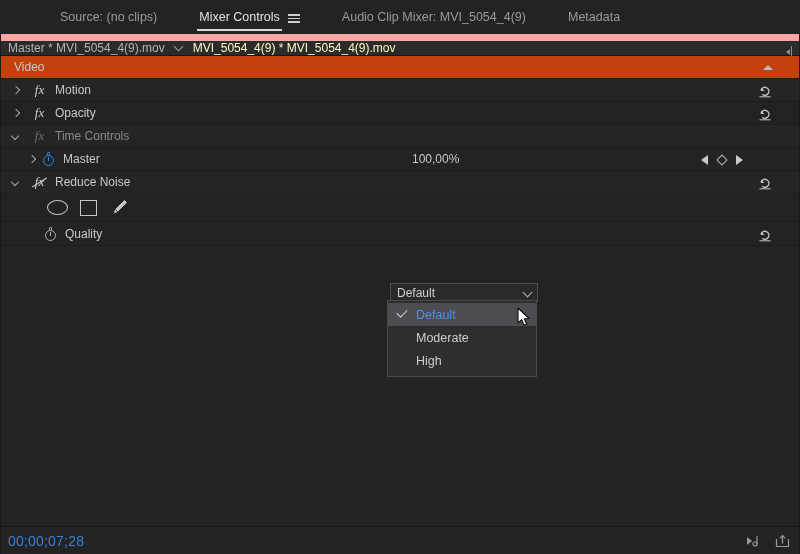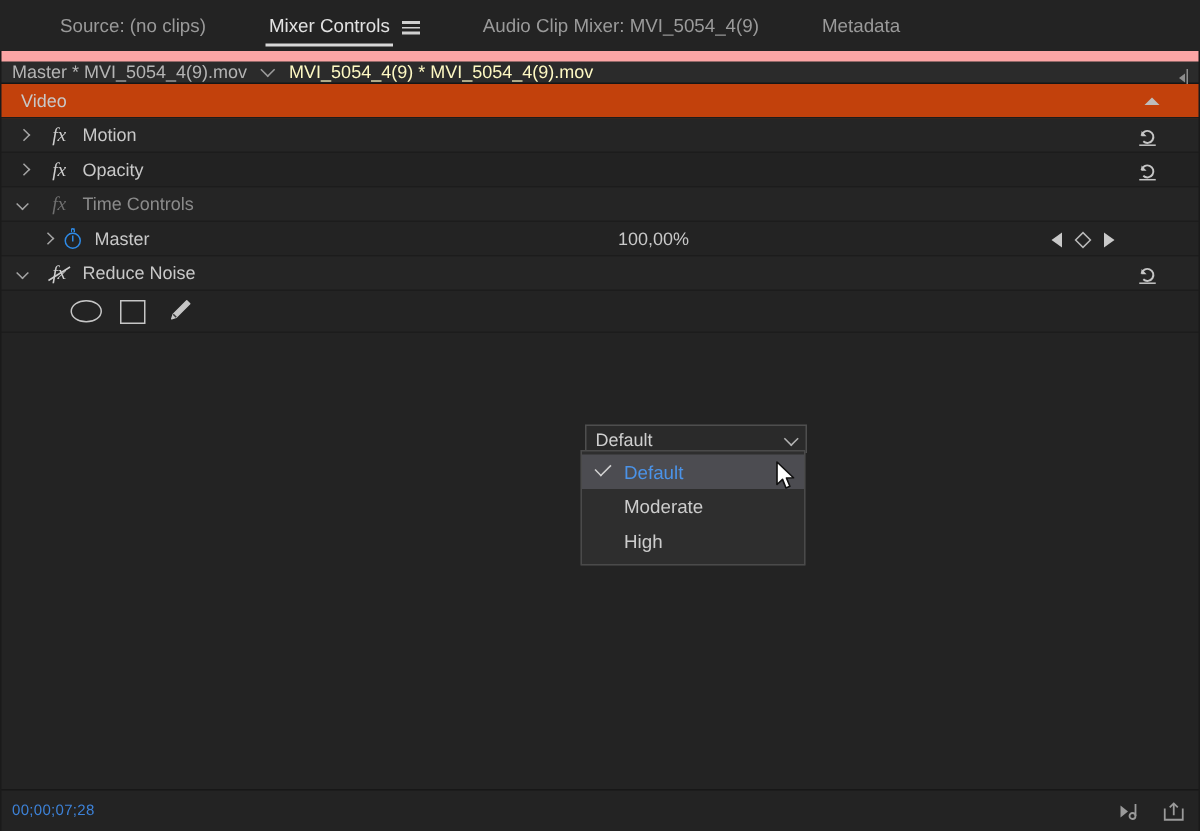--- a/index.html
+++ b/index.html
@@ -14,21 +14,21 @@
     width: 800px; height: 554px;
     background: #232323;
     display: flex; flex-direction: column;
   }
 
   
   .tabbar {
     height: 34px;
     background: #232323;
     display: flex; align-items: center;
-    padding-left: 40px;
+    padding-left: 60px;
     flex: 0 0 34px;
     position: relative;
   }
   .tab {
     color: #9a9a9a;
     font-size: 12.5px;
     margin-right: 42px;
     position: relative;
     height: 34px;
     display: flex; align-items: center;
@@ -335,21 +335,21 @@
     height: 28px;
     flex: 0 0 28px;
     background: #232323;
     border-top: 1px solid #171717;
     display: flex; align-items: center;
     position: relative;
     padding-left: 8px;
   }
   .timecode {
     color: #3d82d8;
-    font-size: 10px;
+    font-size: 14px;
     letter-spacing: 0.2px;
   }
   .status-icons {
     position: absolute; right: 10px; top: 0;
     height: 28px;
     display: flex; align-items: center; gap: 14px;
   }
   .ic-playkey, .ic-export { width: 15px; height: 14px; }
   .ic-playkey svg, .ic-export svg { display: block; }
 
@@ -467,20 +467,36 @@
       <span class="mask-ellipse"></span>
       <span class="mask-rect"></span>
       <span class="mask-pen">
         <svg width="18" height="17" viewBox="0 0 18 17">
           <path d="M14.5 1.5 L16.5 3.5 L7.5 12.5 L4.5 13.5 L5.5 10.5 Z" fill="#c6c6c6" stroke="#c6c6c6" stroke-width="1" stroke-linejoin="round"></path>
           <path d="M5.5 10.5 L7.5 12.5" stroke="#3a3a3a" stroke-width="1"></path>
         </svg>
       </span>
     </div>
 
+    <div class="row plain" style="height:24px">
+      <span style="width:12px;margin-left:10px;flex:0 0 12px"></span>
+      <span class="stopwatch gray" style="margin-left:22px">
+        <span class="stem"></span>
+          <span class="body"></span>
+          <span class="hand"></span>
+      </span>
+      <span class="rowlabel">Quality</span>
+      <span class="reset" style="top:6px">
+        <svg width="14" height="14" viewBox="0 0 14 14">
+          <path d="M3 6.5 A4 4 0 1 1 4.2 10.2" stroke="#c6c6c6" stroke-width="1.3" fill="none"></path>
+          <path d="M3 3.4 L3 6.9 L6.4 6.9 Z" fill="#c6c6c6"></path>
+          <rect x="1.5" y="12.3" width="11" height="1" fill="#c6c6c6"></rect>
+        </svg>
+      </span>
+    </div>
 
     <div class="select-box">
       <span>Default</span>
       <span class="sb-chev"></span>
     </div>
 
     <div class="dropdown">
       <div class="dd-item selected">
         <span class="dd-check"></span>
         <span>Default</span>

